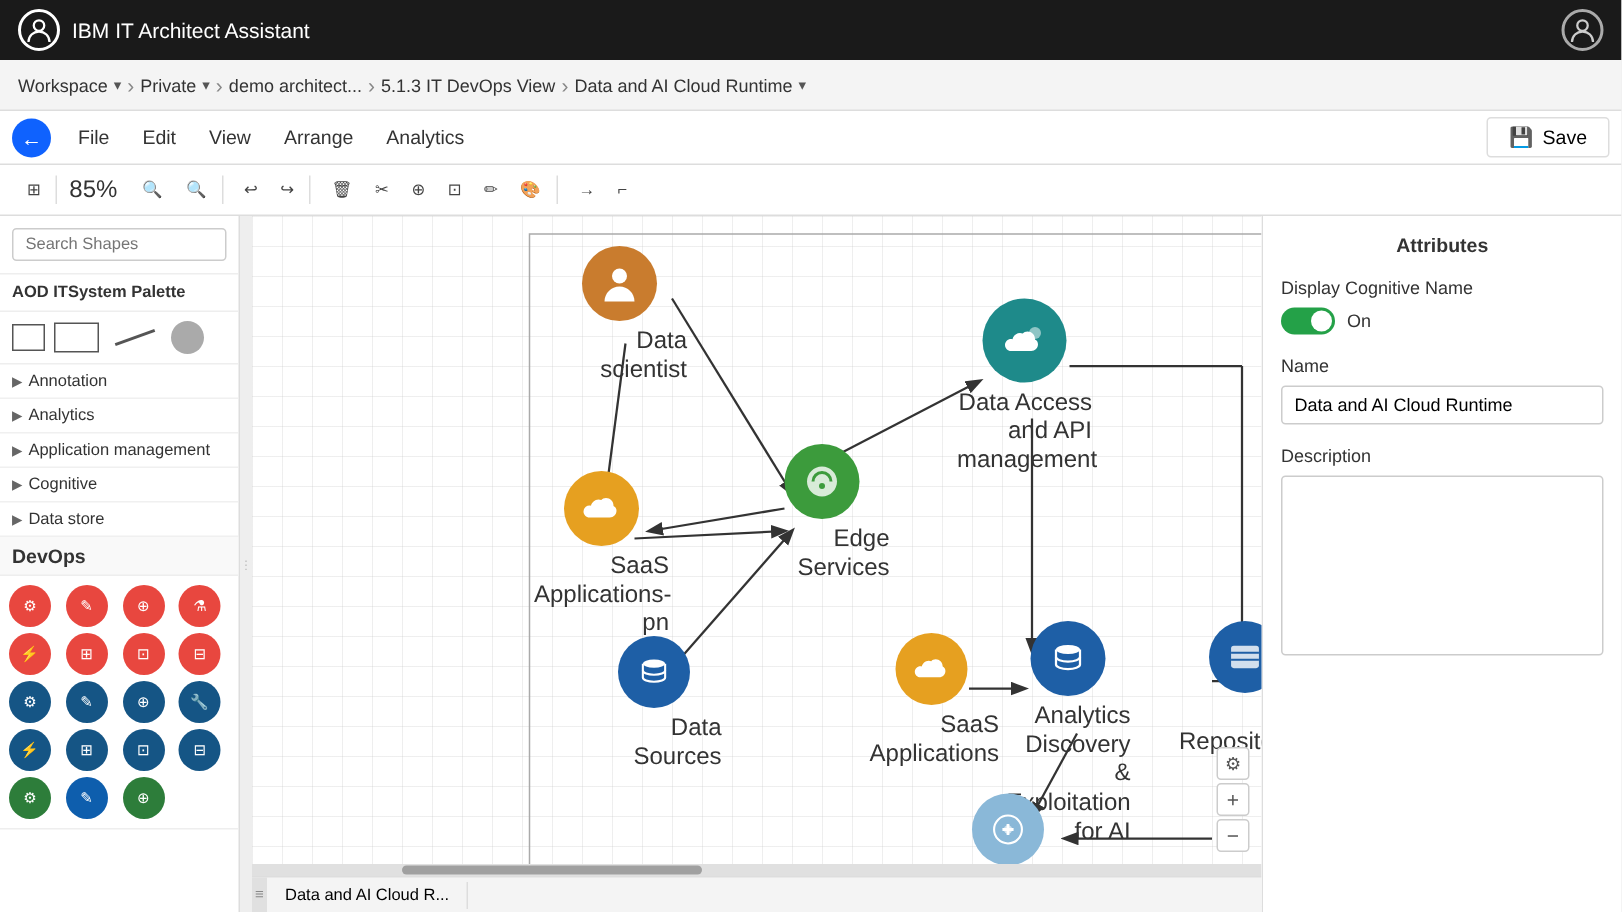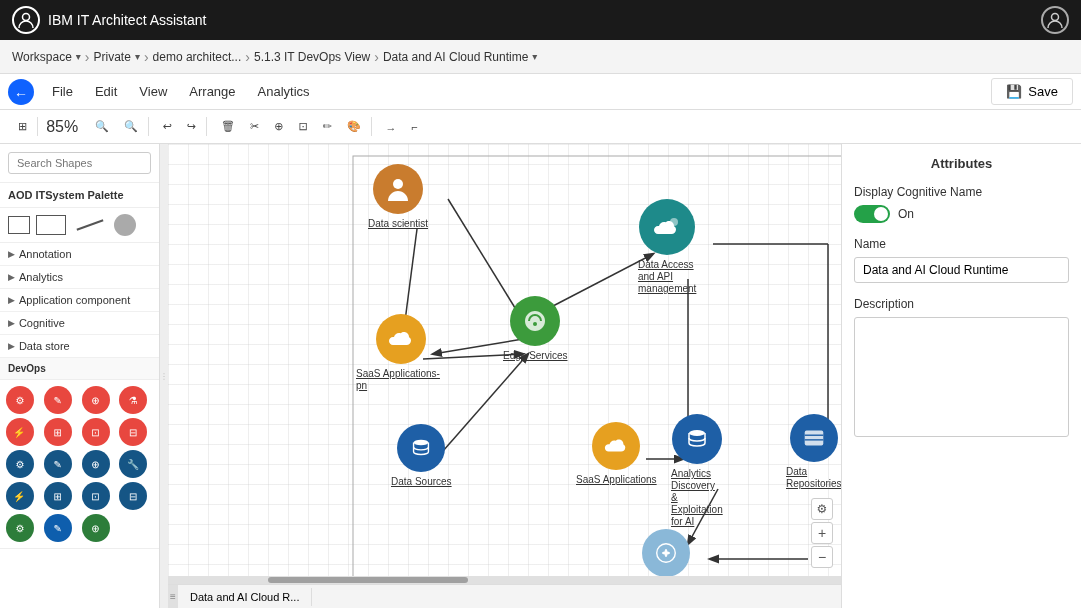--- a/index.html
+++ b/index.html
@@ -192,21 +192,21 @@
       color: #333;
       cursor: pointer;
       display: flex;
       align-items: center;
       gap: 4px;
       border-bottom: 1px solid #f0f0f0;
     }
     #sidebar .palette-section .arrow { font-size: 9px; color: #666; }
     #sidebar .devops-label {
       padding: 5px 8px;
-      font-size: 10px;
+      font-size: 13px;
       font-weight: bold;
       color: #333;
       background: #f9f9f9;
       border-bottom: 1px solid #eee;
     }
     #sidebar .icon-grid {
       display: grid;
       grid-template-columns: repeat(4, 1fr);
       gap: 4px;
       padding: 6px;
@@ -405,26 +405,25 @@
     }
     .diagram-node .node-icon {
       border-radius: 50%;
       display: flex;
       align-items: center;
       justify-content: center;
       font-size: 18px;
       color: white;
     }
     .diagram-node .node-label {
-      font-size: 10px;
-      color: #333;
-      text-align: left;
+      font-size: 16px;
+      color: #333;
+      text-align: right;
       max-width: 90px;
       line-height: 1.2;
-      text-decoration: underline;
     }
 
     
     #arrows-svg {
       position: absolute;
       top: 0; left: 0;
       width: 100%; height: 100%;
       pointer-events: none;
     }
 
@@ -544,21 +543,21 @@
     <div class="palette-section">
       <span class="arrow">▶</span>
       <span>Annotation</span>
     </div>
     <div class="palette-section">
       <span class="arrow">▶</span>
       <span>Analytics</span>
     </div>
     <div class="palette-section">
       <span class="arrow">▶</span>
-      <span>Application component</span>
+      <span>Application management</span>
     </div>
     <div class="palette-section">
       <span class="arrow">▶</span>
       <span>Cognitive</span>
     </div>
     <div class="palette-section">
       <span class="arrow">▶</span>
       <span>Data store</span>
     </div>
     <div class="devops-label">DevOps</div>

